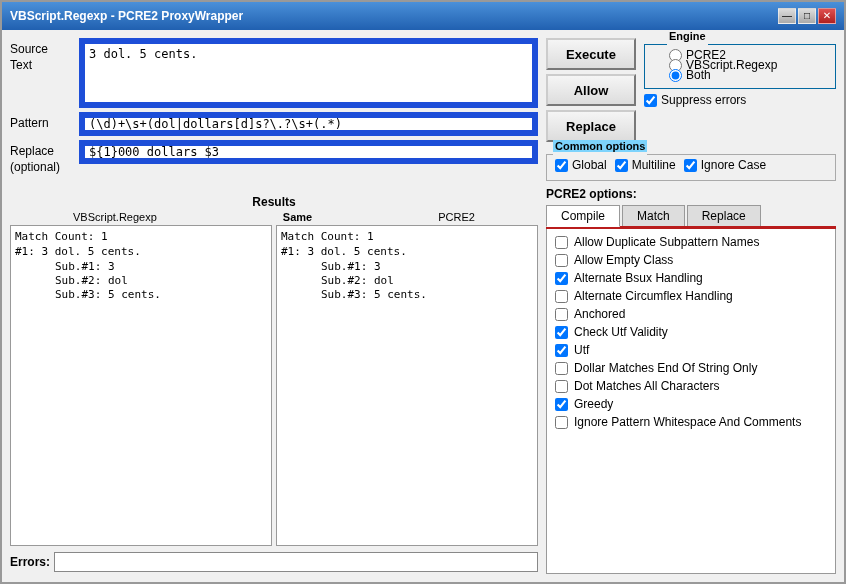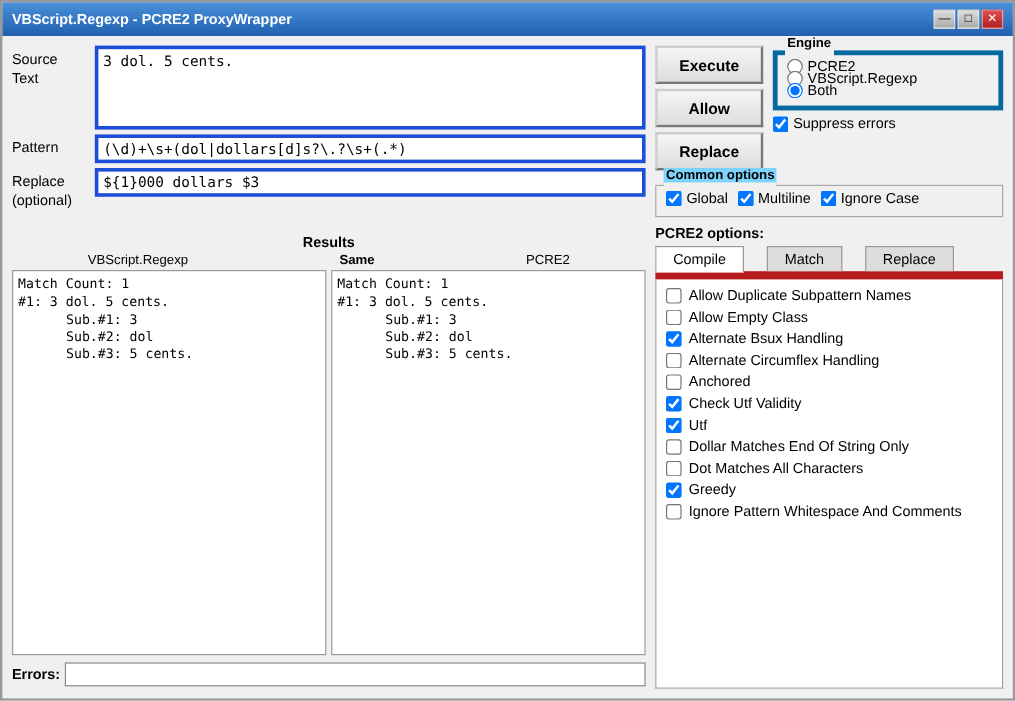--- a/index.html
+++ b/index.html
@@ -94,21 +94,21 @@
     .field-label {
       width: 65px;
       padding-top: 4px;
       font-size: 12px;
       flex-shrink: 0;
       line-height: 1.3;
     }
 
     .field-input {
       flex: 1;
-      border: 3px solid #1d4ed8;
+      border: 6px solid #1d4ed8;
       background: white;
       padding: 3px 4px;
       font-size: 12px;
       font-family: monospace;
       resize: none;
     }
 
     .source-textarea {
       height: 70px;
     }
@@ -201,22 +201,22 @@
       border: 2px outset #ccc;
       font-size: 13px;
       font-weight: bold;
       cursor: pointer;
       display: flex;
       align-items: center;
       justify-content: center;
     }
 
     .engine-group {
-      border: 4px solid #0369a1;
-      padding: 4px 8px;
+      border: 1px solid #0369a1;
+      padding: 4px 24px;
       flex-shrink: 0;
     }
 
     .engine-legend {
       font-size: 11px;
       font-weight: bold;
       background: #f0f0f0;
       padding: 0 2px;
       margin-left: -2px;
       position: relative;
@@ -270,22 +270,22 @@
     }
 
     .pcre2-label {
       font-size: 12px;
       font-weight: bold;
       margin-bottom: 4px;
     }
 
     .pcre2-tabs {
       display: flex;
-      gap: 17px;
-      border-bottom: 7px solid #b91c1c;
+      gap: 0;
+      border-bottom: 3px solid #b91c1c;
       align-items: center;
     }
 
     .pcre2-tab {
       padding: 3px 14px;
       font-size: 12px;
       cursor: pointer;
       border: 1px solid #999;
       border-bottom: none;
       background: #ddd;

